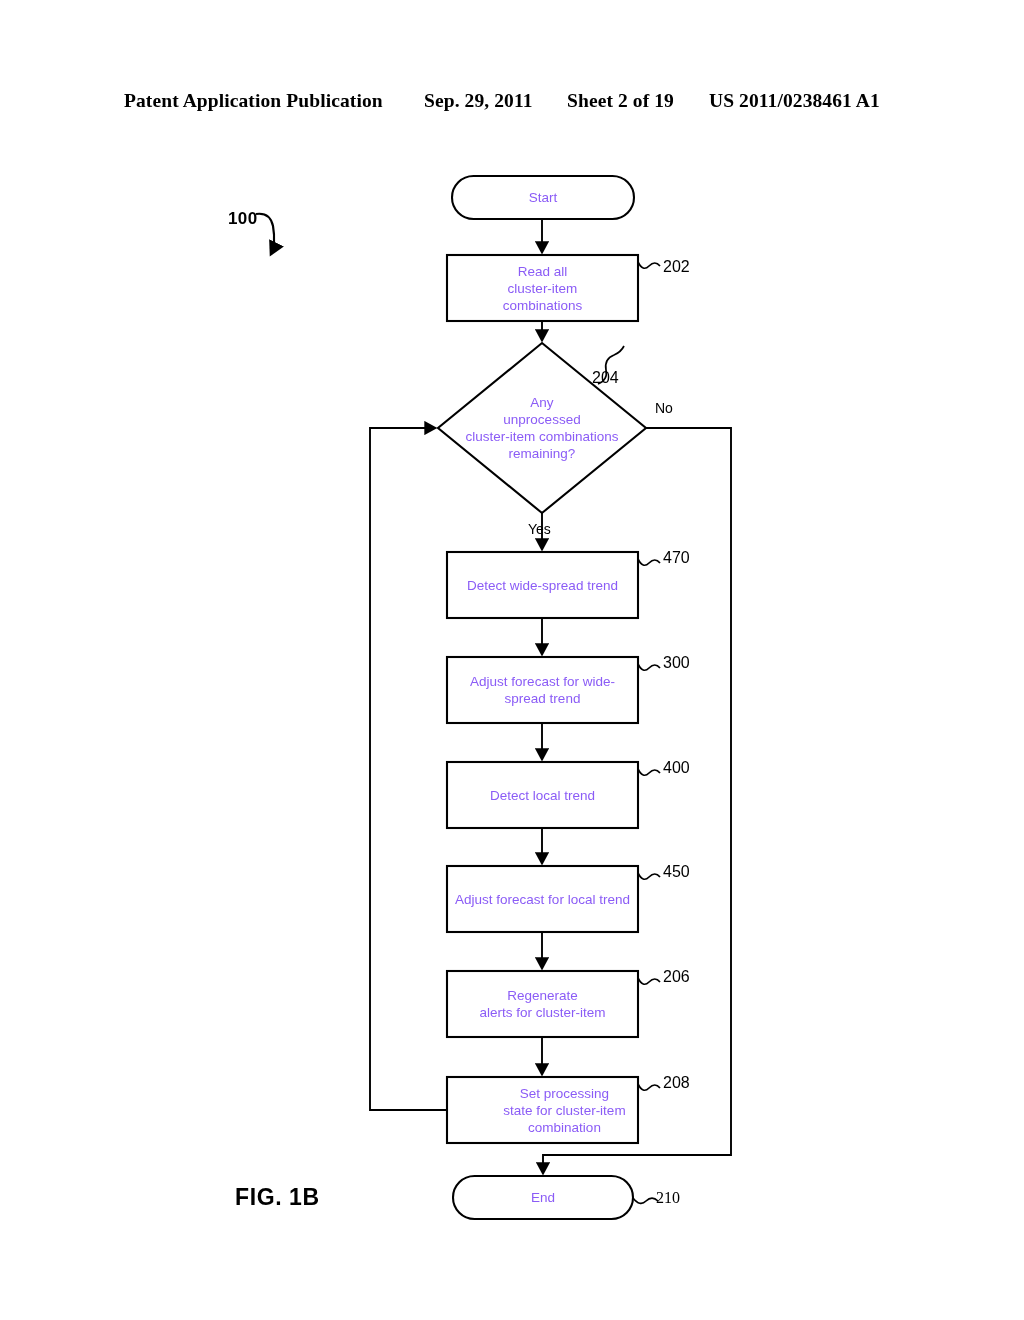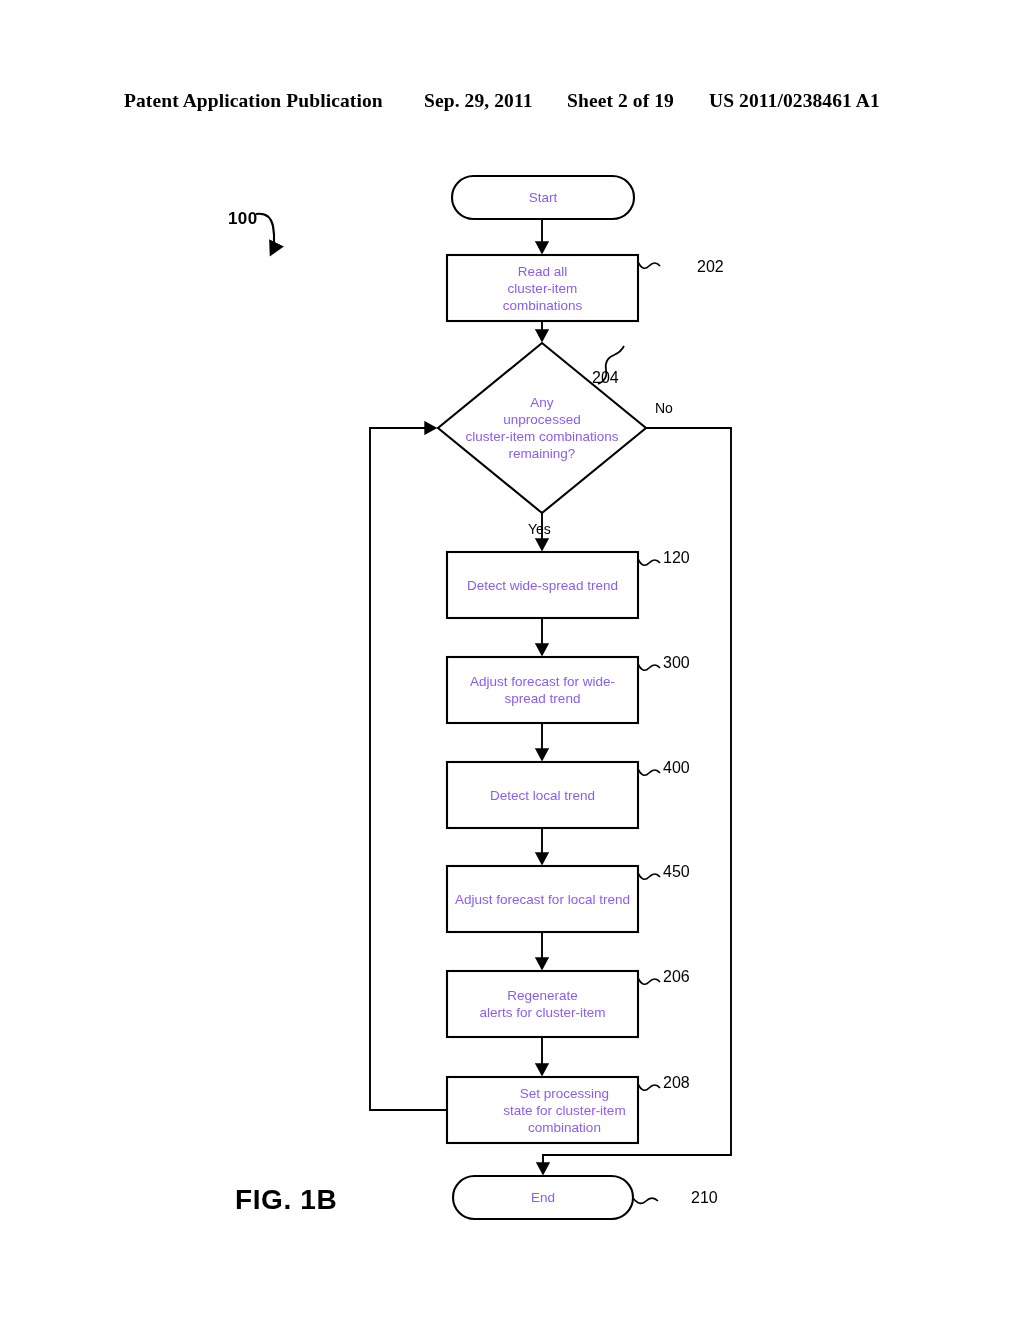--- a/index.html
+++ b/index.html
@@ -94,21 +94,21 @@
     font-size: 17px;
     letter-spacing: 0.4px;
   }
 
   #fig-caption {
     position: absolute;
     left: 235px;
     top: 1184px;
     font-family: "Liberation Sans", sans-serif;
     font-weight: bold;
-    font-size: 28px;
+    font-size: 23px;
     letter-spacing: 0.6px;
     text-align: center;
   }
 </style>
 </head>
 <body>
 
 <div id="page-header">
   <span class="hdr-pub">Patent Application Publication</span>
   <span class="hdr-date">Sep. 29, 2011</span>
@@ -203,29 +203,29 @@
 
   <div class="node-label" style="left:447px; top:971px; width:191px; height:66px;">Regenerate
 alerts for cluster-item</div>
 
   <div class="node-label" style="left:447px; top:1077px; width:191px; height:66px;margin-left:22px;">Set processing
 state for cluster-item
 combination</div>
 
   <div class="node-label" style="left:453px; top:1176px; width:180px; height:43px;">End</div>
 
-  <div class="ref-num" style="left:663px; top:258px;margin-left:34px;">202</div>
+  <div class="ref-num" style="left:663px; top:258px;">202</div>
   <div class="ref-num" style="left:592px; top:341px;margin-top:28px;">204</div>
-  <div class="ref-num" style="left:663px; top:549px;">120</div>
+  <div class="ref-num" style="left:663px; top:549px;">470</div>
   <div class="ref-num" style="left:663px; top:654px;">300</div>
   <div class="ref-num" style="left:663px; top:759px;">400</div>
   <div class="ref-num" style="left:663px; top:863px;">450</div>
   <div class="ref-num" style="left:663px; top:968px;">206</div>
   <div class="ref-num" style="left:663px; top:1074px;">208</div>
-  <div class="ref-num" style="left:691px; top:1189px;">210</div>
+  <div class="ref-num" style="left:656px; top:1189px;font-family:Liberation Serif, serif;">210</div>
 
   <div class="edge-label" style="left:655px; top:400px;">No</div>
   <div class="edge-label" style="left:528px; top:521px;">Yes</div>
 
   <div id="ref-200">100</div>
 
   <div id="fig-caption">FIG. 1B</div>
 
 </div>
 

